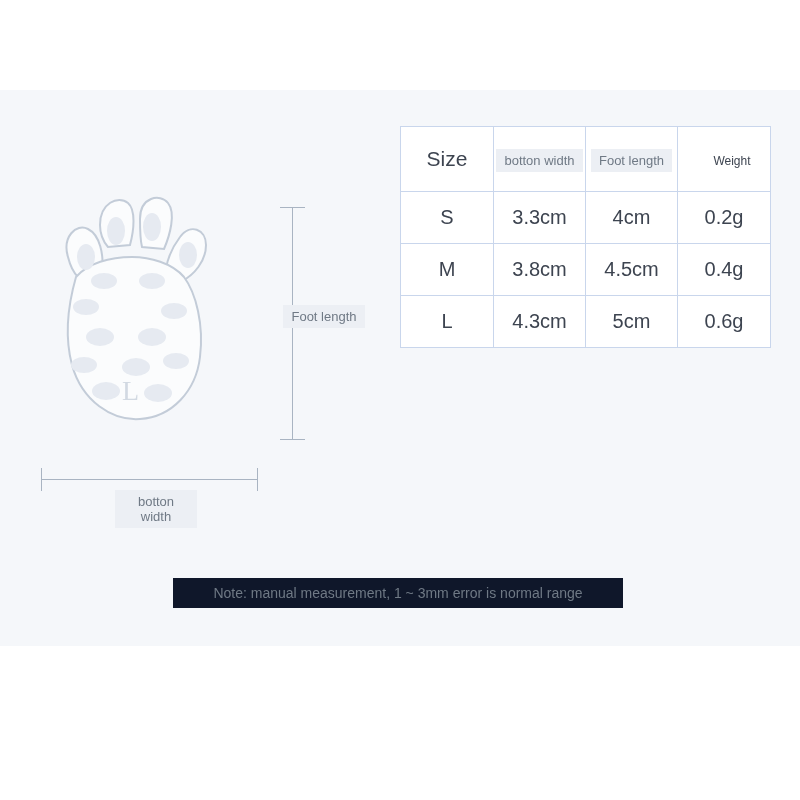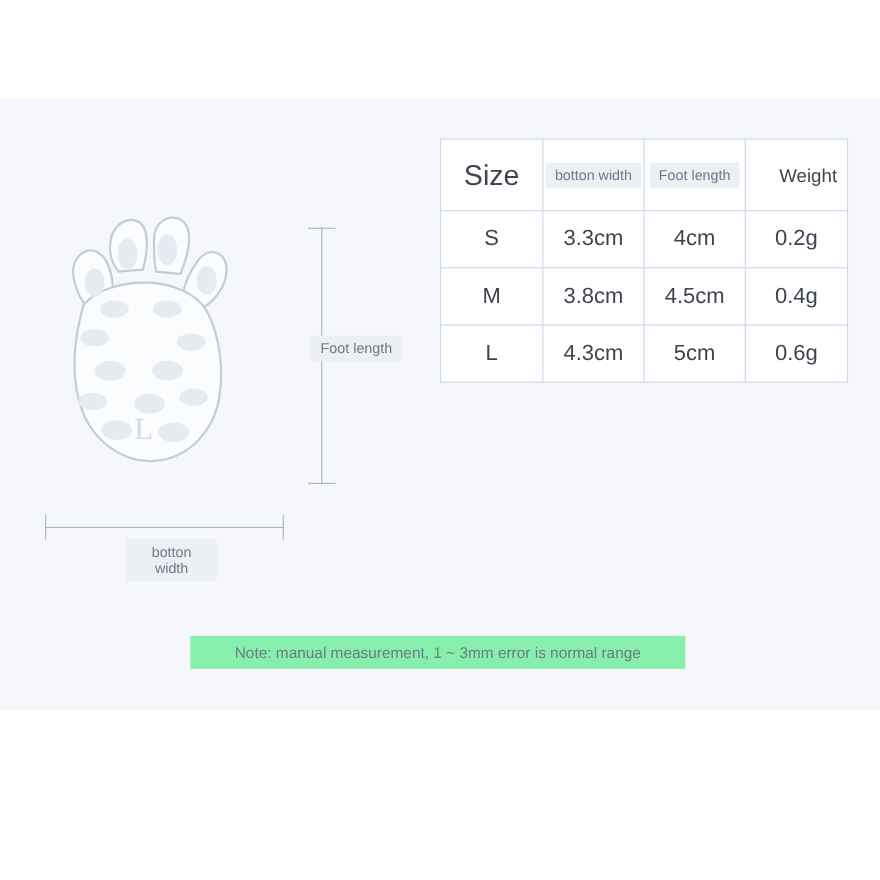--- a/index.html
+++ b/index.html
@@ -157,51 +157,51 @@
   .size-table col.c1 { width: 93px; }
   .size-table col.c2 { width: 92px; }
   .size-table col.c3 { width: 92px; }
   .size-table col.c4 { width: 93px; }
 
   .size-table thead td {
     height: 64px;
     vertical-align: middle;
   }
   .hdr-size {
-    font-size: 26px;
+    font-size: 21px;
     color: #3d4450;
   }
   .hdr-small {
     display: inline-block;
     background: #eceff4;
     color: #6f7985;
     font-size: 13px;
     line-height: 15px;
     padding: 4px 8px;
     text-align: left;
     min-width: 56px;
   }
   .hdr-weight {
     display: inline-block;
-    font-size: 17px;
+    font-size: 12px;
     color: #3d4450;
     line-height: 19px;
-    text-align: right;
+    text-align: center;
     width: 58px;
     margin-left: 16px;
   }
 
   
   .note {
     position: absolute;
     left: 173px;
     top: 578px;
     width: 450px;
     height: 30px;
-    background: #86efac;
+    background: #0f172a;
     color: #6f7985;
     font-size: 14px;
     line-height: 30px;
     text-align: center;
   }
 </style>
 </head>
 <body>
 
 <div class="page">

